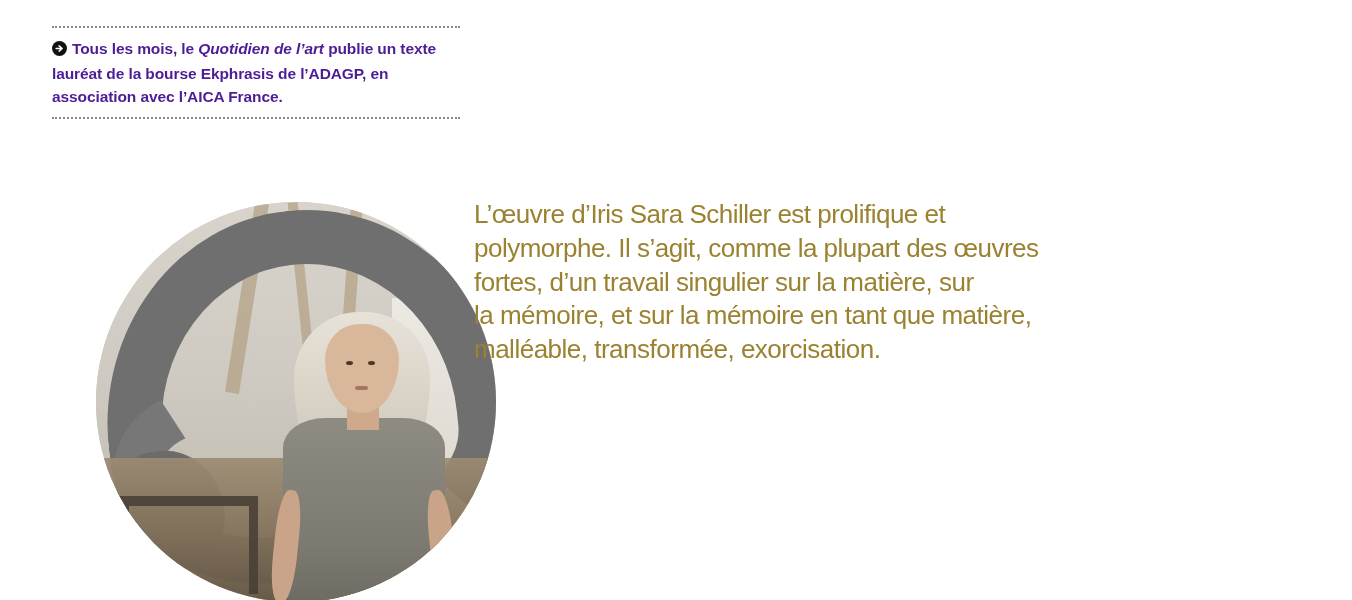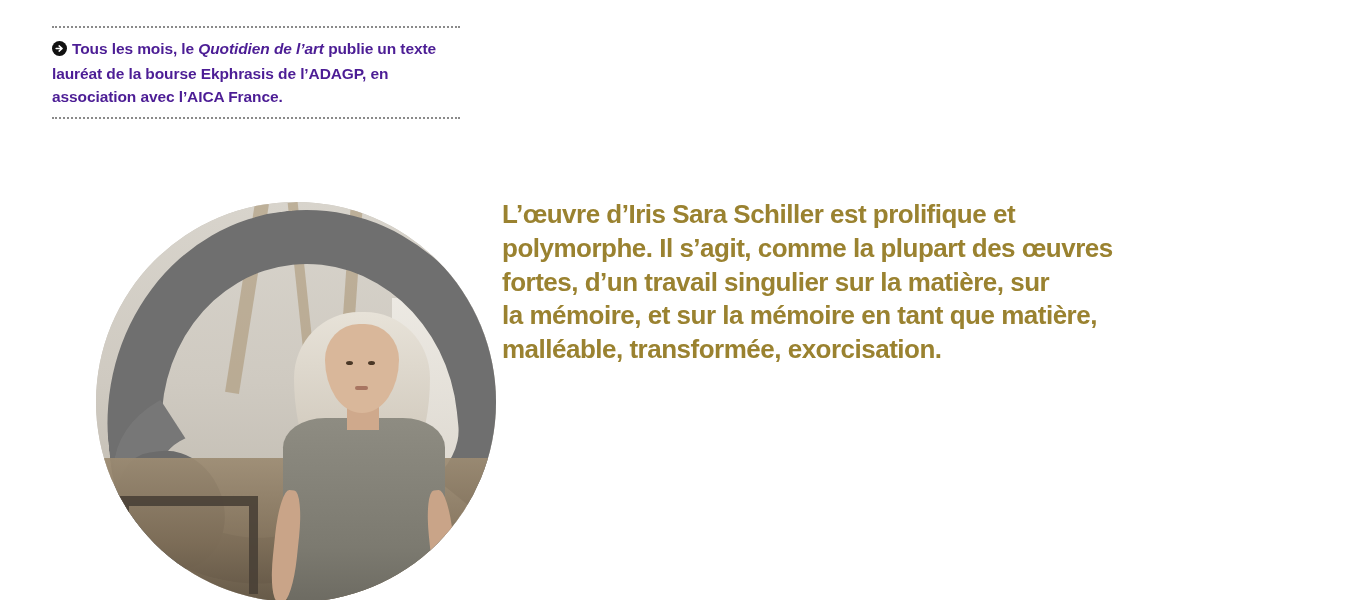--- a/index.html
+++ b/index.html
@@ -220,25 +220,24 @@
     font-weight: bold;
     letter-spacing: -2px;
     color: #111111;
     margin: 0;
     white-space: pre-line;
   }
   .standfirst {
     margin-top: 22px;
     font-size: 26px;
     line-height: 1.3;
-    font-weight: bold;
+    font-weight: normal;
     letter-spacing: -0.5px;
     color: #9a8230;
     white-space: pre-line;
-    margin-left: 28px;
   }
 </style>
 </head>
 <body>
 
 <div class="note-box">
   <div class="dotted-rule"></div>
   <div class="note-body">
     <span class="arrow-icon">
       <svg width="15" height="15" viewBox="0 0 16 16" aria-hidden="true">

